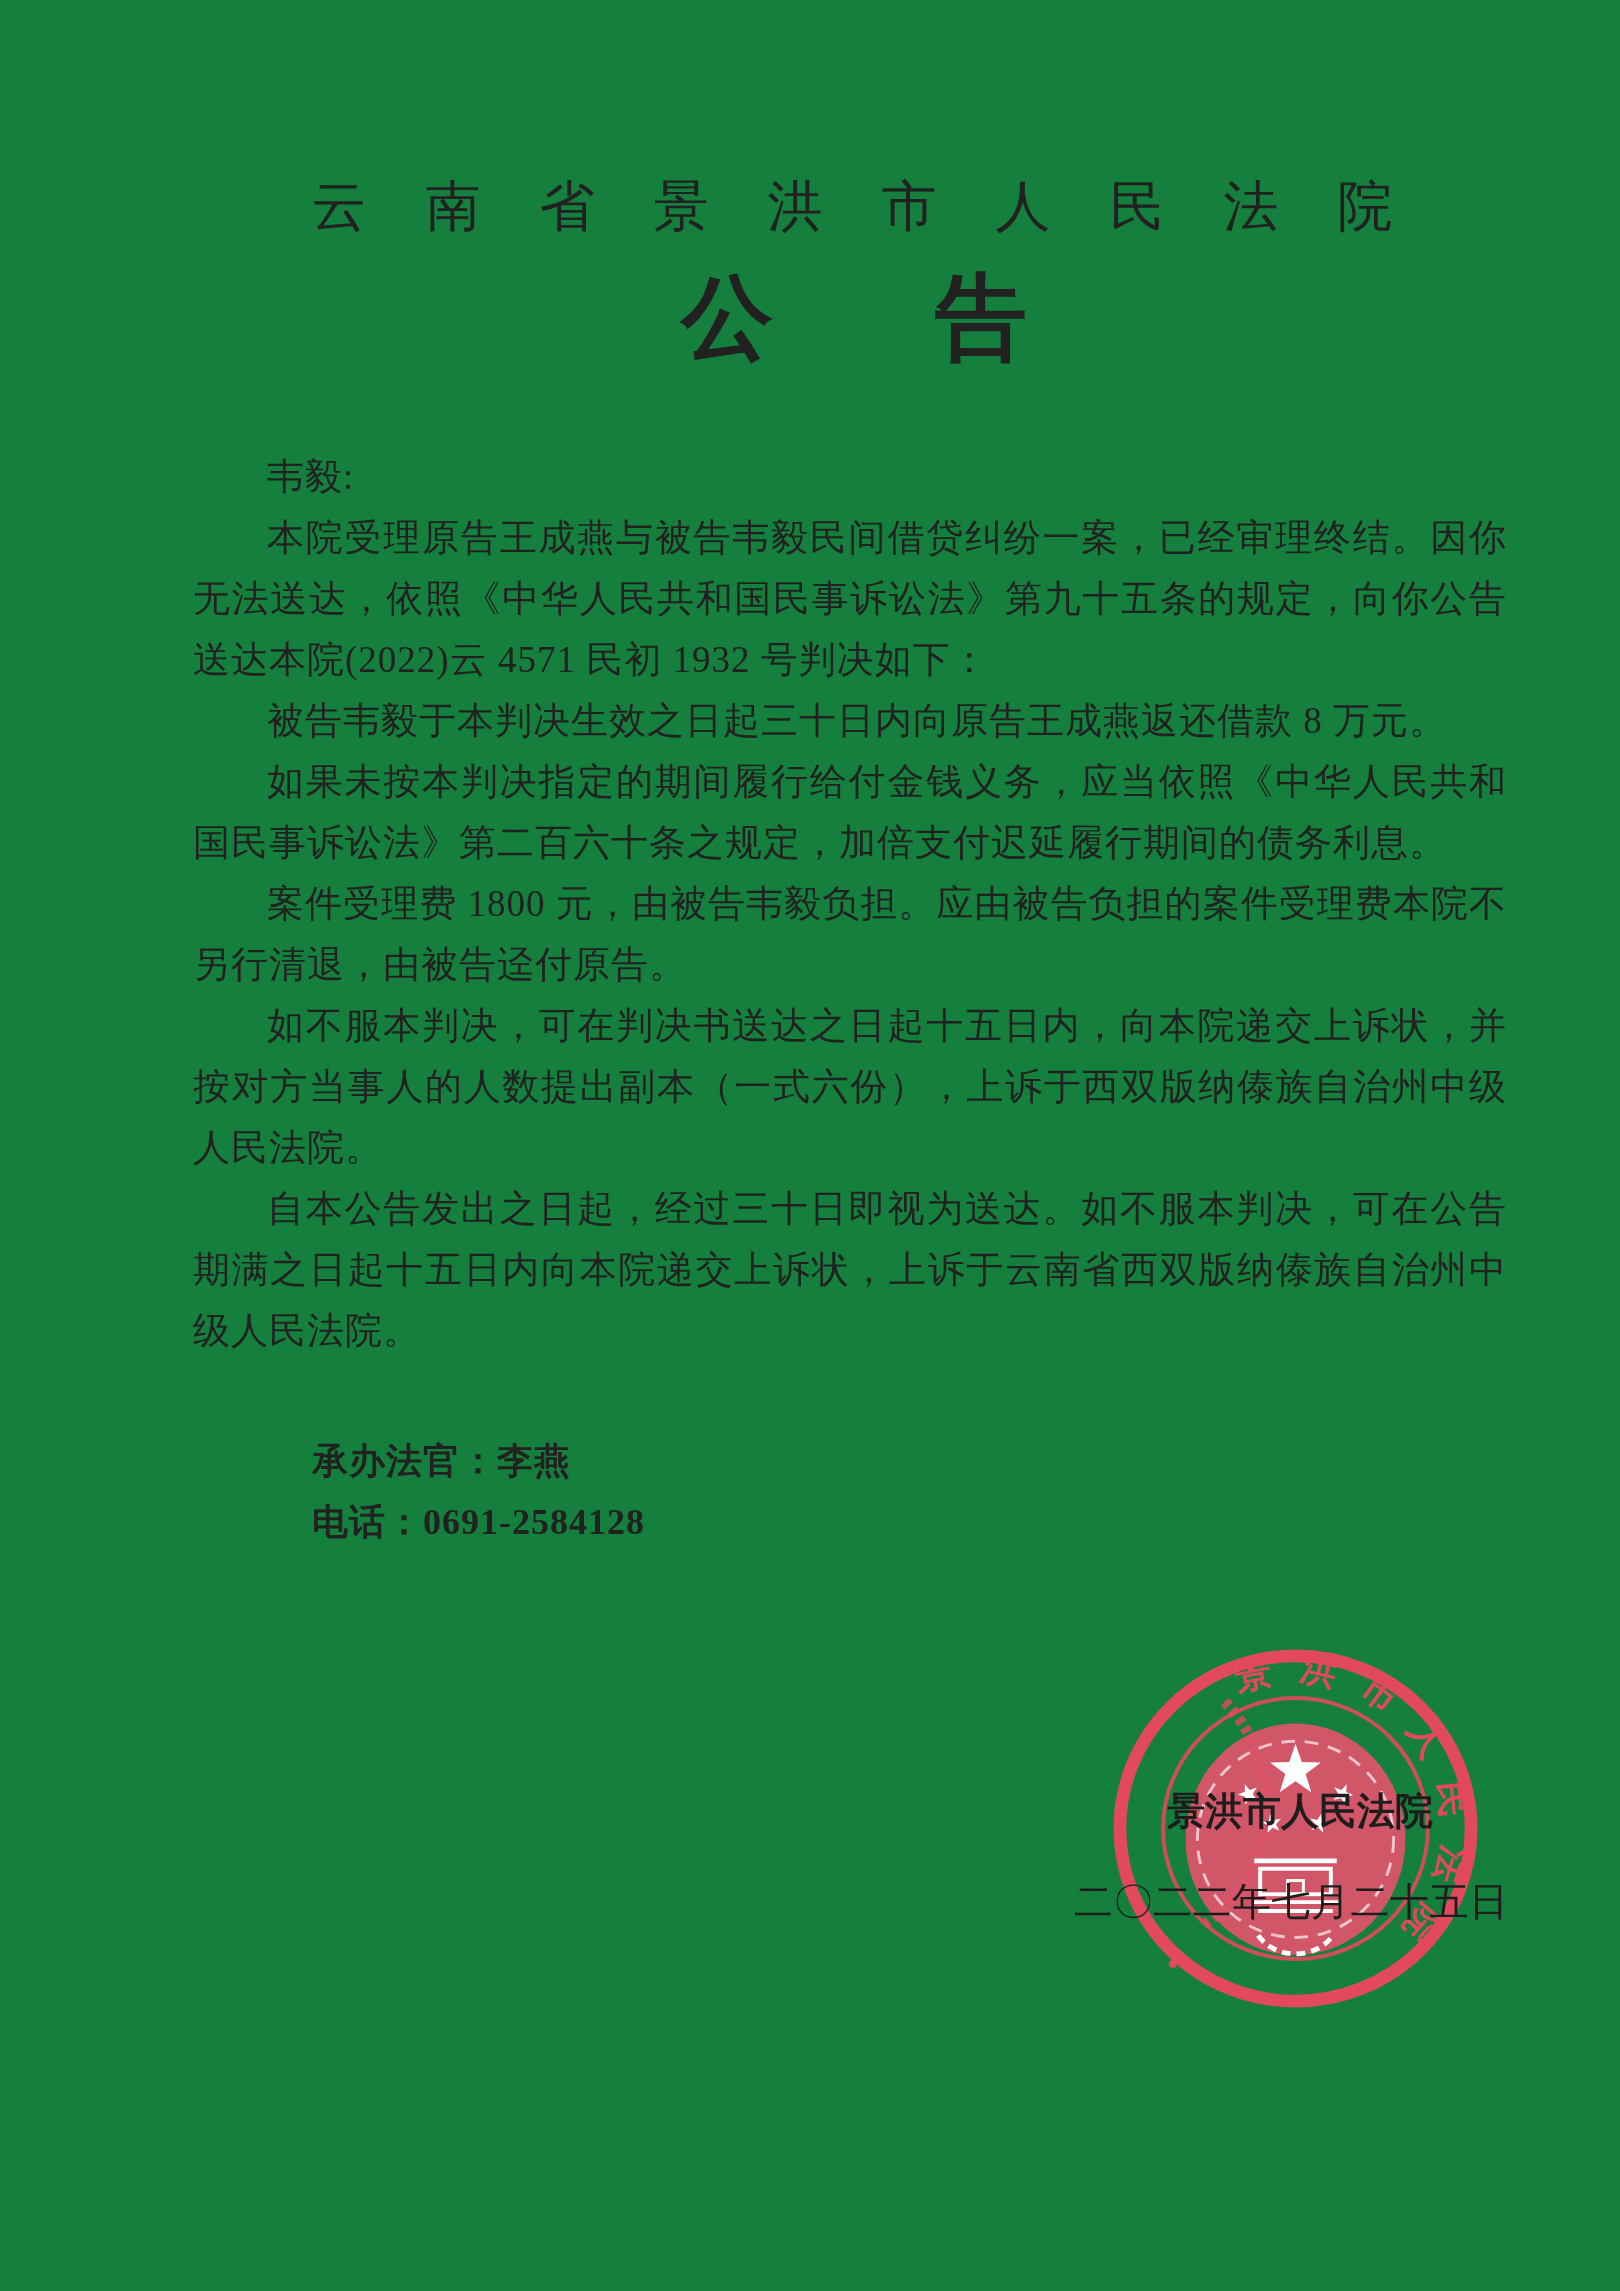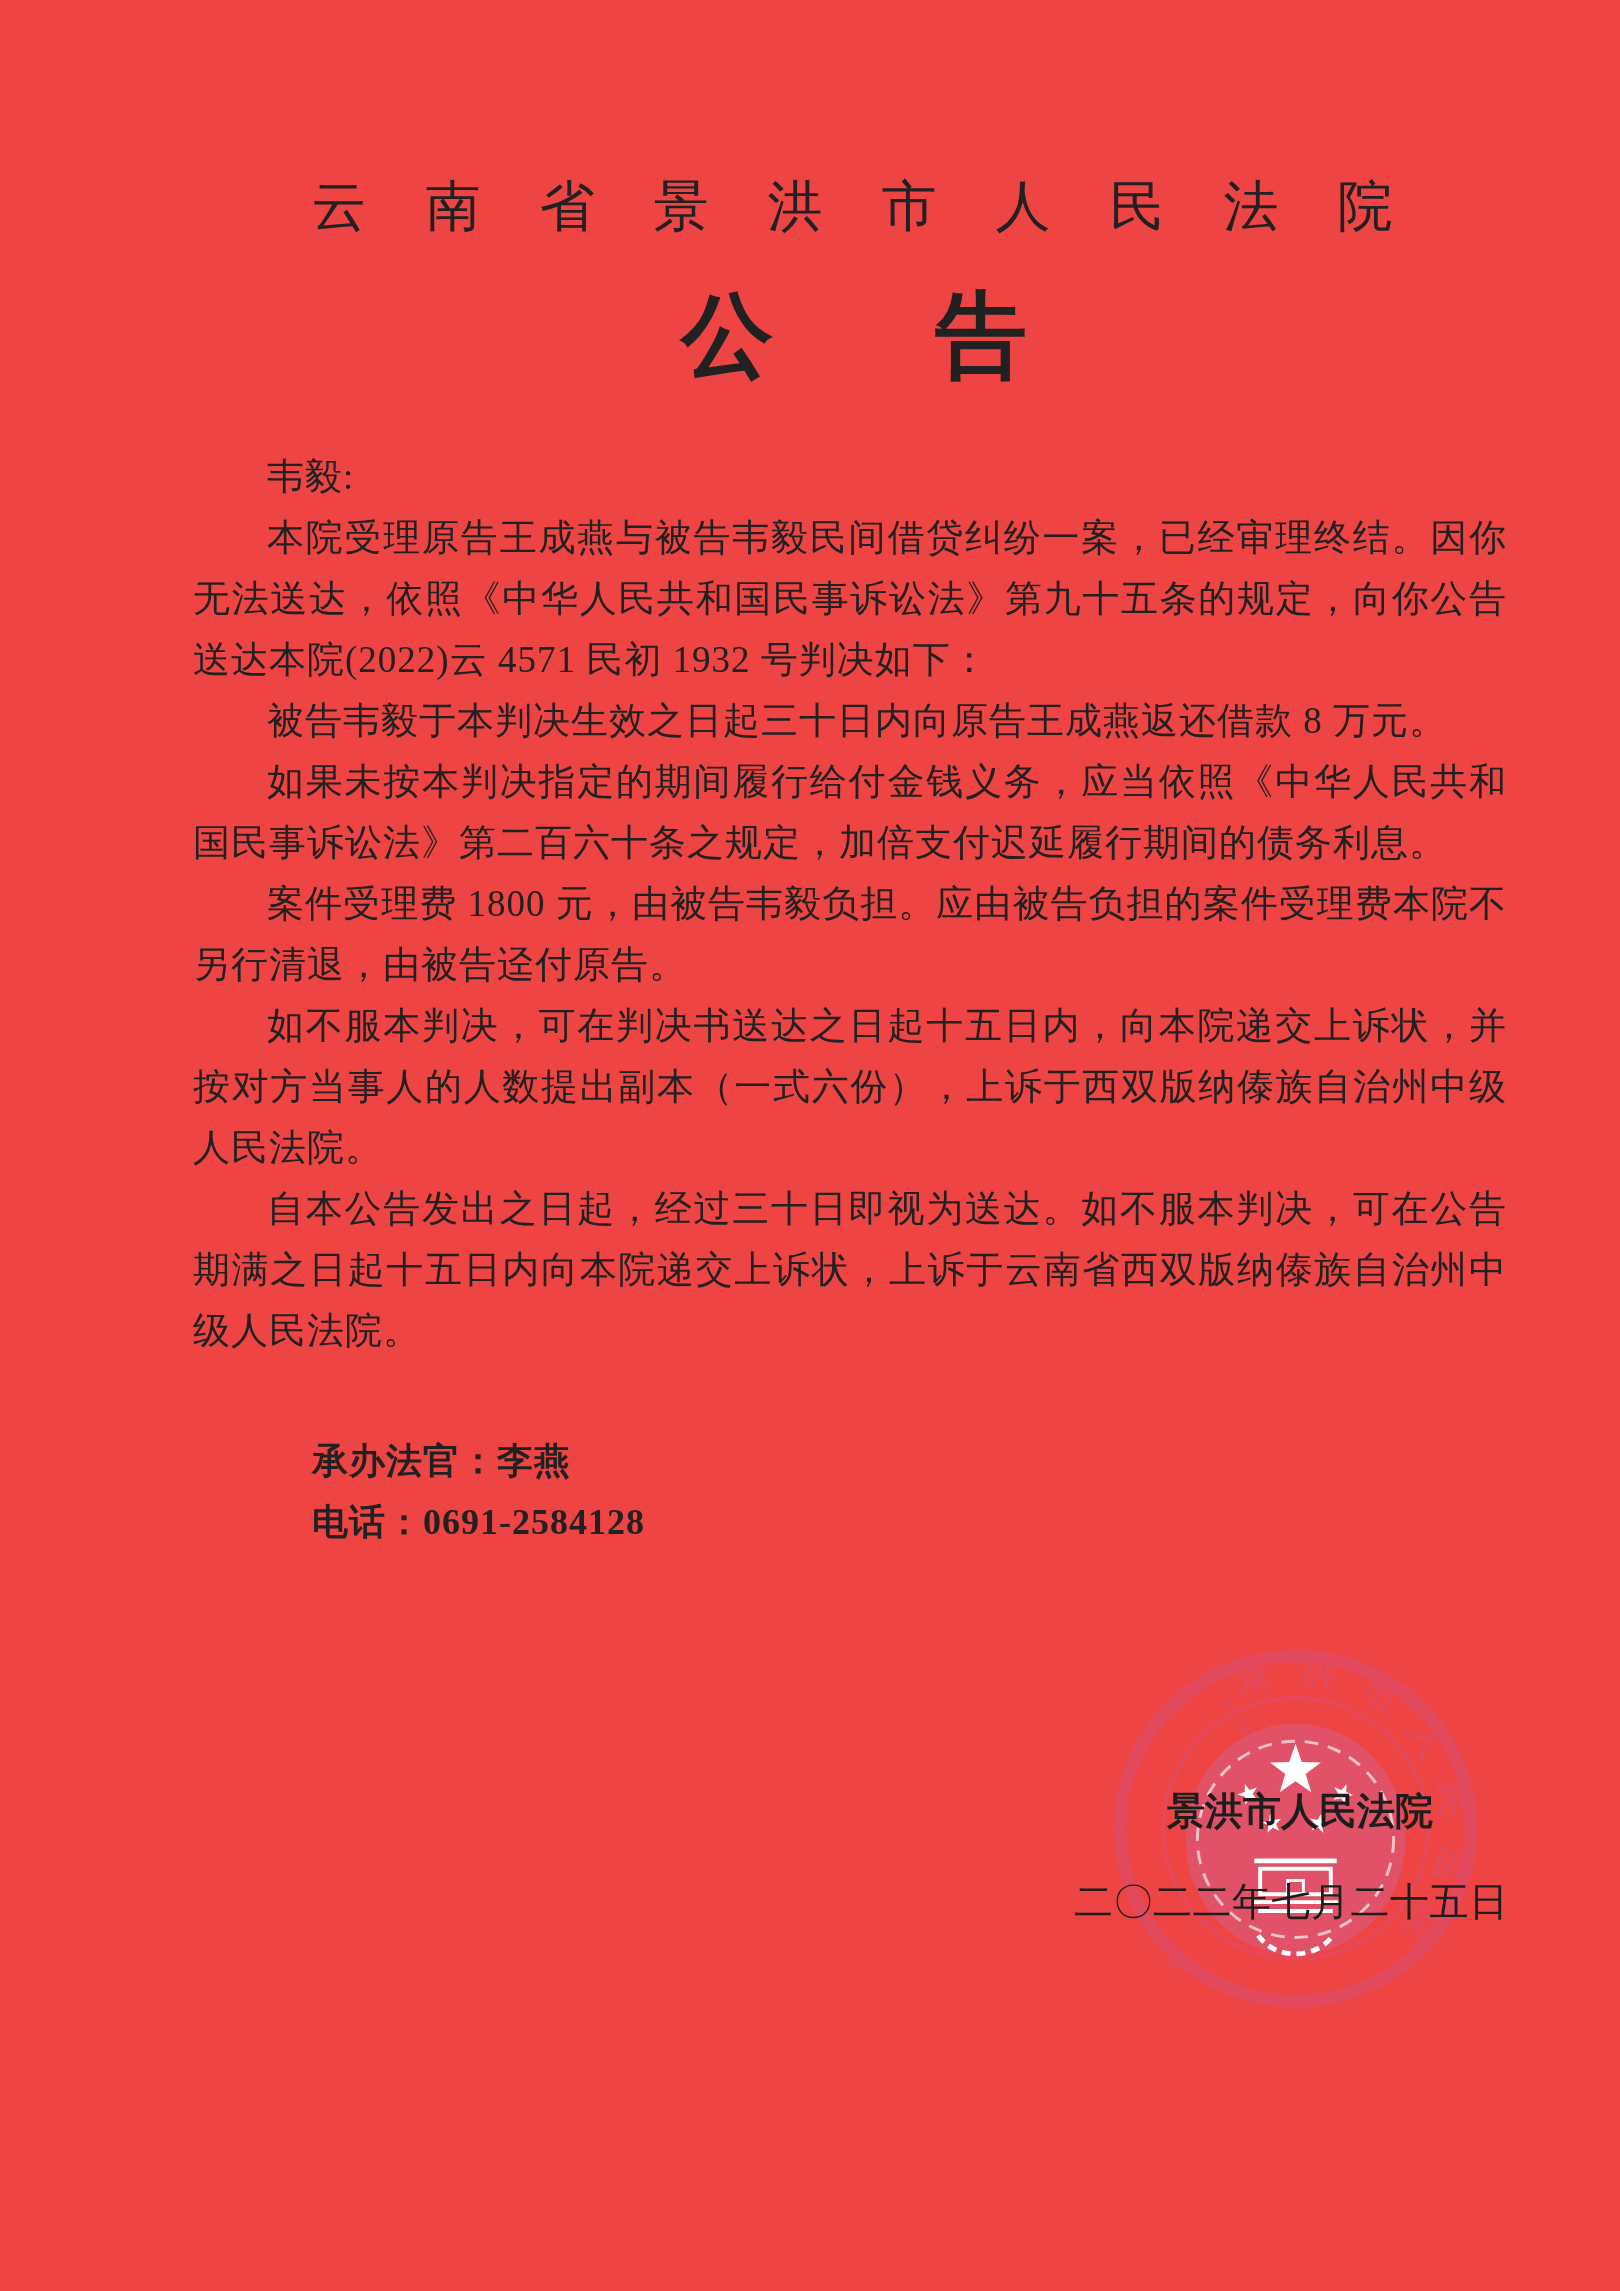--- a/index.html
+++ b/index.html
@@ -1,20 +1,20 @@
 <!DOCTYPE html>
 <html><head>
 <meta charset="utf-8">
 <style>
   html, body { margin: 0; padding: 0; background: #ffffff; }
   .page {
     position: relative;
     width: 1620px;
     height: 2292px;
-    background: #ef4444;
+    background: #15803d;
     font-family: "Liberation Serif", "DejaVu Serif", serif;
     color: #212121;
     overflow: hidden;
   }
   .court-title {
     position: absolute;
     top: 173px;
     left: 0;
     width: 1620px;
     padding-left: 143px;
@@ -32,21 +32,20 @@
     left: 0;
     width: 1620px;
     padding-left: 250px;
     box-sizing: border-box;
     font-size: 92px;
     line-height: 110px;
     font-weight: 600;
     letter-spacing: 162px;
     text-align: center;
     white-space: nowrap;
-    margin-top: 18px;
   }
   .body-block {
     position: absolute;
     top: 446px;
     left: 193px;
     width: 1314px;
     font-size: 37px;
     line-height: 61px;
     letter-spacing: 1px;
     text-align: justify;

